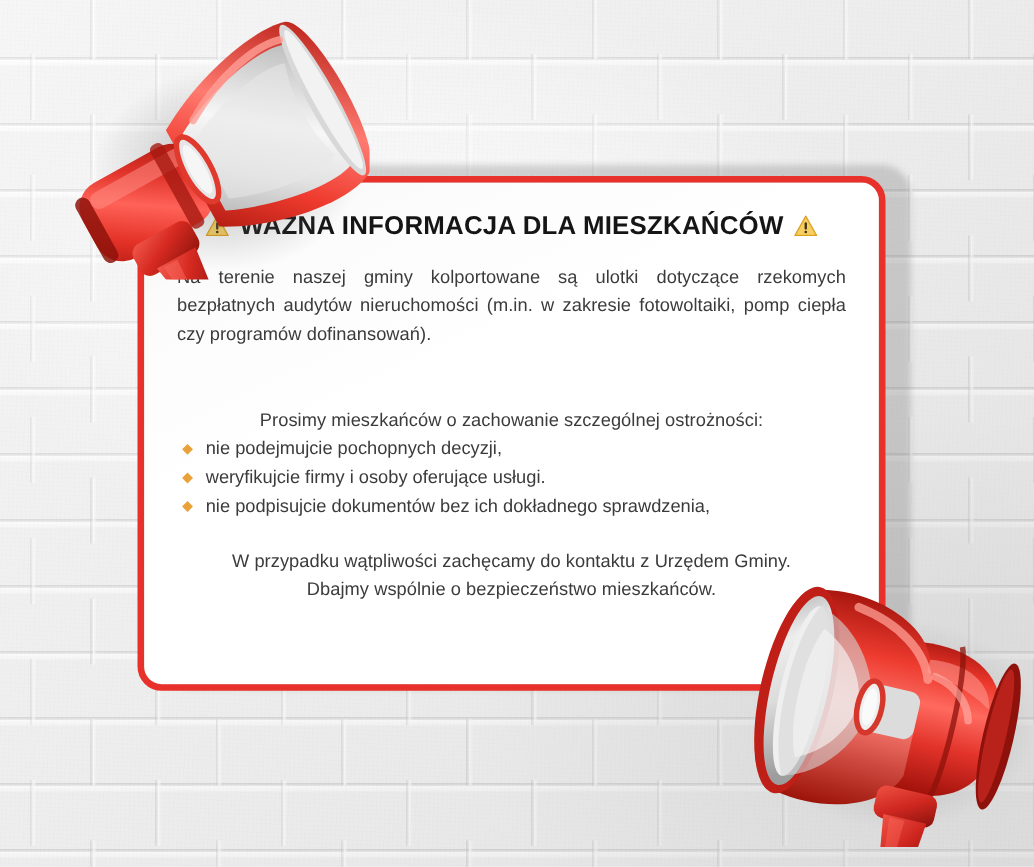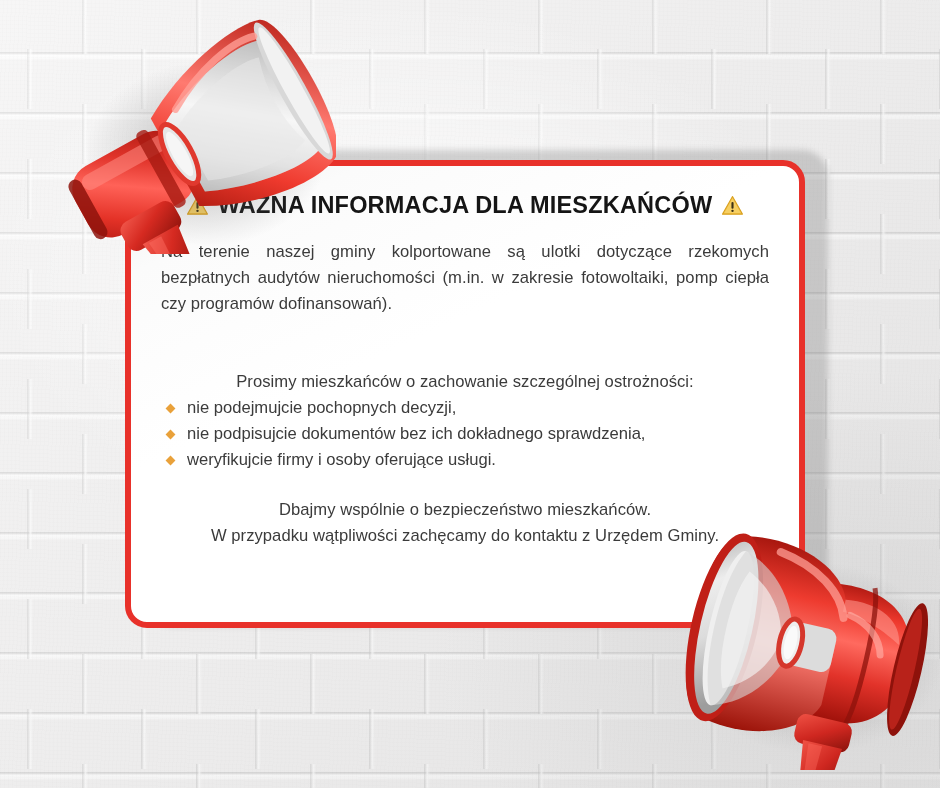--- a/index.html
+++ b/index.html
@@ -235,28 +235,28 @@
 
       <div class="gap"></div>
 
 
       <div class="gap"></div>
 
       <p class="para left">Prosimy mieszkańców o zachowanie szczególnej ostrożności:</p>
 
       <ul class="bullets">
         <li><span>nie podejmujcie pochopnych decyzji,</span></li>
+        <li><span>weryfikujcie firmy i osoby oferujące usługi.</span></li>
         <li><span>nie podpisujcie dokumentów bez ich dokładnego sprawdzenia,</span></li>
-        <li><span>weryfikujcie firmy i osoby oferujące usługi.</span></li>
       </ul>
 
       <div class="gap-sm"></div>
 
+      <p class="para left">W przypadku wątpliwości zachęcamy do kontaktu z Urzędem Gminy.</p>
       <p class="para left">Dbajmy wspólnie o bezpieczeństwo mieszkańców.</p>
-      <p class="para left">W przypadku wątpliwości zachęcamy do kontaktu z Urzędem Gminy.</p>
 
     </div>
   </div>
 
   <div class="mega mega-tl">
     <svg width="280" height="250" viewBox="0 0 280 250">
       <defs>
         <linearGradient id="tlBody" x1="0" y1="1" x2="1" y2="0">
           <stop offset="0%" stop-color="#b41b14"></stop>
           <stop offset="22%" stop-color="#e43227"></stop>

